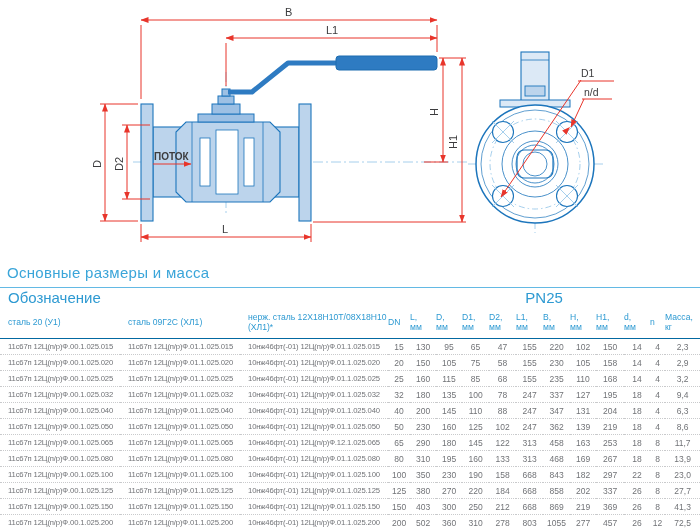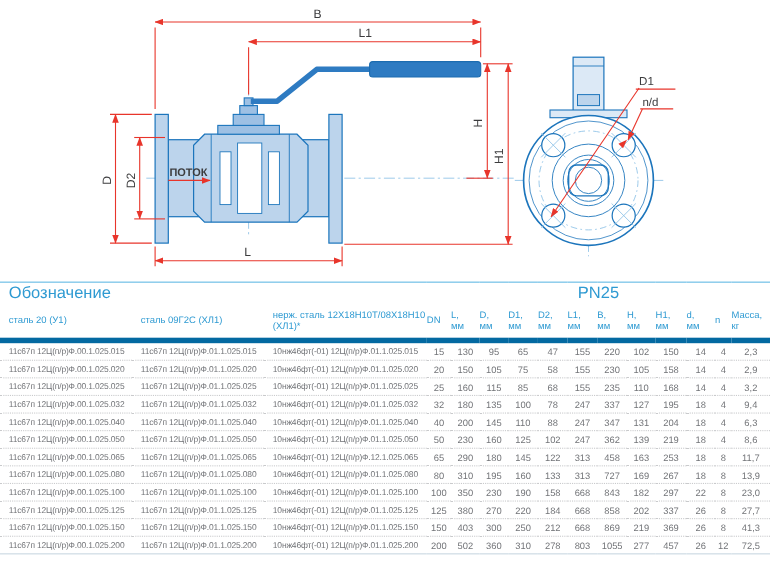--- a/index.html
+++ b/index.html
@@ -7,21 +7,21 @@
         font-family:"Liberation Sans",sans-serif;}
   .drawing{width:700px;height:256px;display:block;}
   h2.tbl-title{margin:0;padding:8px 0 6px 7px;font-size:15px;font-weight:400;
                color:#3aa5d9;letter-spacing:.3px;}
   table.dims{width:700px;table-layout:fixed;border-collapse:collapse;
              border-top:1px solid #63b9e4;border-bottom:1px solid #c9d8e2;}
   table.dims th{font-weight:400;color:#2e9ad2;}
   tr.hr1 th{height:17px;font-size:15px;}
   .th-des{text-align:left;padding-left:8px;}
   .th-pn{}
-  tr.hr2 th{height:29px;vertical-align:middle;border-bottom:5px solid #0369a1;}
+  tr.hr2 th{height:29px;vertical-align:middle;border-bottom:1px solid #0369a1;}
   .th-mat{text-align:left;padding-left:8px;font-size:8.6px;line-height:9.5px;}
   .th-dim{text-align:left;font-size:8.6px;line-height:9.5px;padding:0;}
   tbody td{height:15px;padding:0;color:#717377;border-bottom:1px dotted #c9cacc;
            white-space:nowrap;overflow:hidden;}
   td.c-des{font-size:7.7px;letter-spacing:-0.15px;text-align:left;padding-left:8px;margin-left:48px;}
   td.c-num{font-size:8.5px;text-align:center;}
 </style>
 </head>
 <body>
 
@@ -144,20 +144,21 @@
       <text transform="rotate(-90 457 142)" x="457" y="142" text-anchor="middle">H1</text>
       <text transform="rotate(-90 101 164)" x="101" y="164" text-anchor="middle">D</text>
       <text transform="rotate(-90 123 164)" x="123" y="164" text-anchor="middle">D2</text>
       <text x="222" y="233">L</text>
       <text x="581" y="77" font-size="10.5">D1</text>
       <text x="584" y="96" font-size="10.5">n/d</text>
       <text x="154" y="160" font-size="10" font-weight="600">ПОТОК</text>
     </g>
   </svg>
 
+  <h2 class="tbl-title">Основные размеры и масса</h2>
 
   <table class="dims">
     <colgroup>
       <col style="width:120px">
         <col style="width:120px">
         <col style="width:148px">
       <col style="width:22px">
         <col style="width:26px">
         <col style="width:26px">
       <col style="width:27px">
@@ -351,21 +352,21 @@
         <tr>
           <td class="c-des">11с67п 12Ц(п/р)Ф.00.1.025.080</td>
           <td class="c-des">11с67п 12Ц(п/р)Ф.01.1.025.080</td>
           <td class="c-des">10нж46фт(-01) 12Ц(п/р)Ф.01.1.025.080</td>
           <td class="c-num">80</td>
           <td class="c-num">310</td>
           <td class="c-num">195</td>
           <td class="c-num">160</td>
           <td class="c-num">133</td>
           <td class="c-num">313</td>
-          <td class="c-num">727</td>
+          <td class="c-num">468</td>
           <td class="c-num">169</td>
           <td class="c-num">267</td>
           <td class="c-num">18</td>
           <td class="c-num">8</td>
           <td class="c-num">13,9</td>
         </tr>
         <tr>
           <td class="c-des">11с67п 12Ц(п/р)Ф.00.1.025.100</td>
           <td class="c-des">11с67п 12Ц(п/р)Ф.01.1.025.100</td>
           <td class="c-des">10нж46фт(-01) 12Ц(п/р)Ф.01.1.025.100</td>

